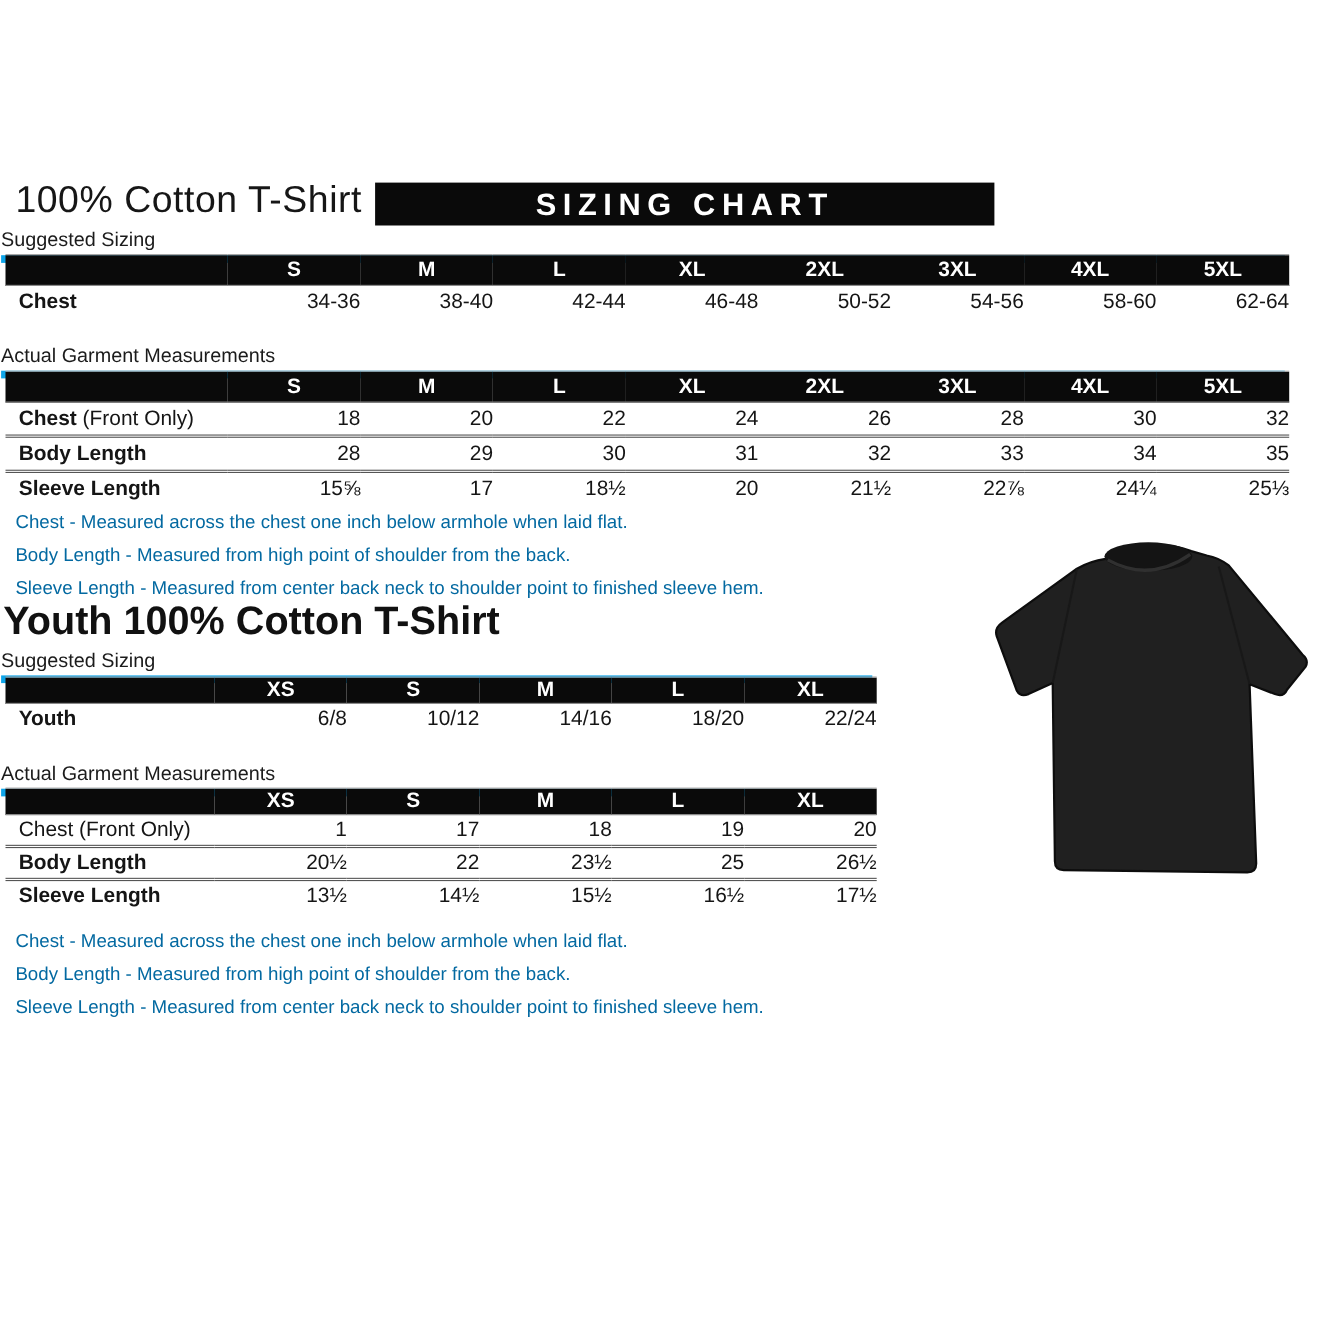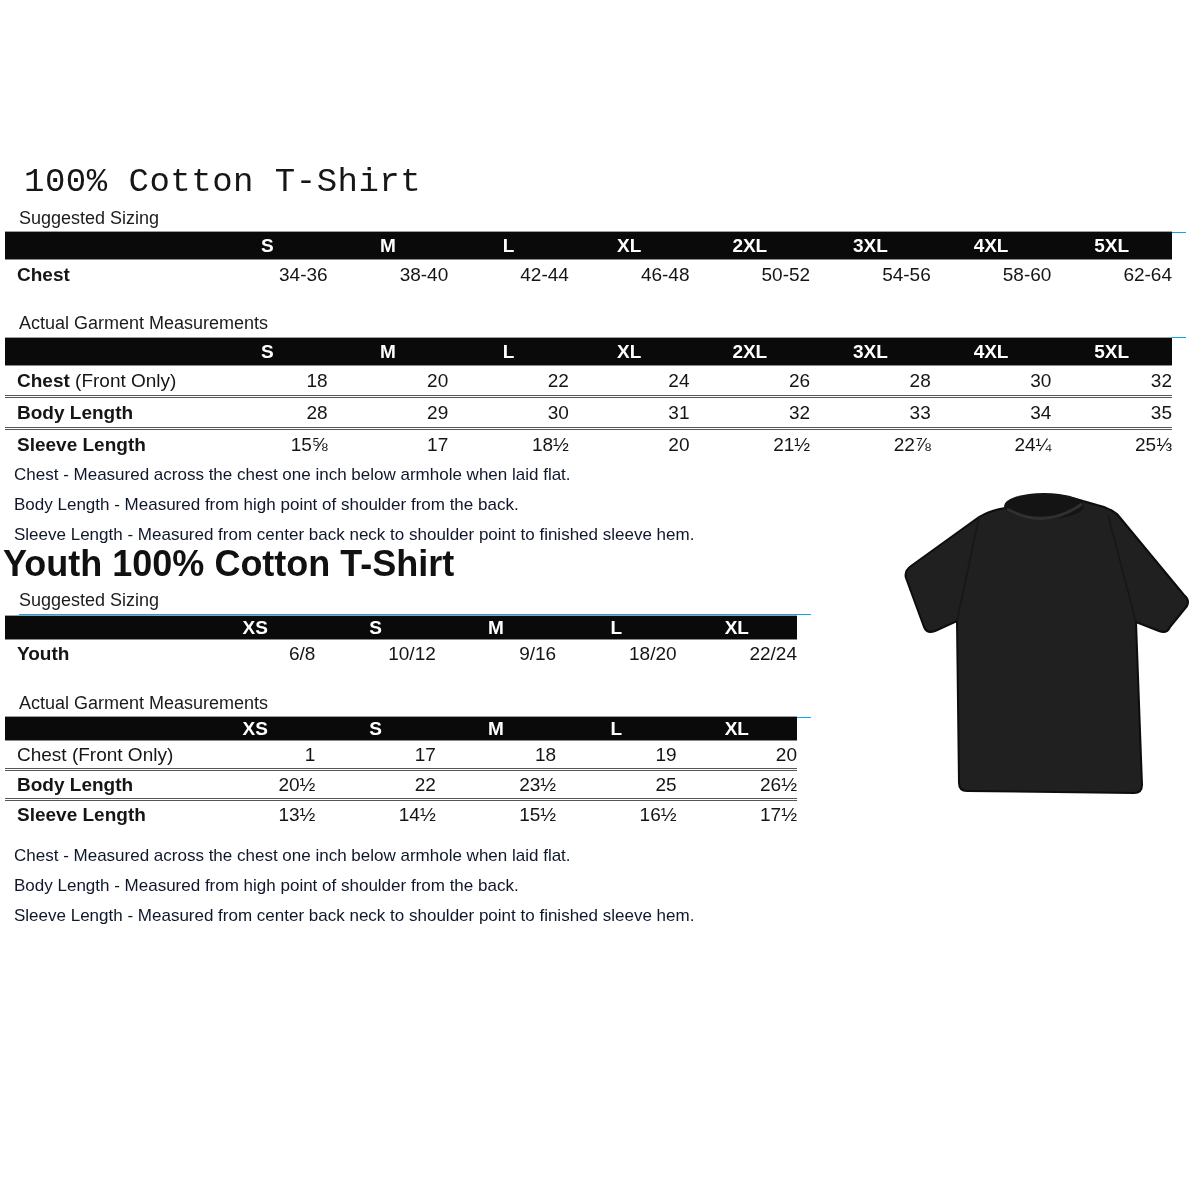--- a/index.html
+++ b/index.html
@@ -1,31 +1,31 @@
 <!DOCTYPE html>
 <html><head>
 <meta charset="utf-8">
 <style>
   html,body{margin:0;padding:0;background:#ffffff;}
   .canvas{
     position:relative;width:1200px;height:1200px;background:#ffffff;overflow:hidden;
     font-family:"Liberation Sans", sans-serif;color:#1a1a1a;
   }
   .page-title{
-    position:absolute;left:24px;top:163px;font-size:34px;font-weight:400;
-    letter-spacing:0.5px;color:#161616;white-space:nowrap;font-family:Liberation Mono, monospace;
+    position:absolute;left:14px;top:163px;font-size:34px;font-weight:400;
+    letter-spacing:0.5px;color:#161616;white-space:nowrap;
   }
   .banner{
     position:absolute;left:341px;top:166px;width:563px;height:39px;
     background:#0a0a0a;color:#ffffff;font-weight:700;font-size:28px;
     letter-spacing:6px;text-align:center;line-height:39px;
   }
   .section-label{
-    position:absolute;left:19px;font-size:18px;color:#1b1b1b;
-    border-bottom:1px solid #0ea5e9;padding-bottom:3px;
+    position:absolute;left:1px;font-size:18px;color:#1b1b1b;
+    border-bottom:7px solid #0ea5e9;padding-bottom:3px;
   }
   .section-label.w-adult{width:1167px;}
   .section-label.w-youth{width:792px;}
   .youth-title{
     position:absolute;left:3px;top:543px;font-size:36px;font-weight:700;
     color:#111;white-space:nowrap;
   }
   table.sizing-table{
     position:absolute;left:5px;border-collapse:collapse;table-layout:fixed;
   }
@@ -41,29 +41,30 @@
   table.adult th:first-child{width:202px;}
   table.youth th:first-child{width:190px;}
   table.sizing-table td{
     font-size:19px;color:#151515;text-align:right;padding:0;
   }
   table.adult tbody td{height:29px;}
   table.youth tbody td{height:27px;}
   table.sizing-table td.rowlabel{text-align:left;padding-left:12px;}
   table.sizing-table td.rowlabel .suffix{font-weight:400;margin-top:40px;}
   table.sizing-table tbody tr + tr td{border-top:3px double #555;}
-  .notes{position:absolute;left:14px;font-size:17px;color:#0f172a;line-height:30px;}
+  .notes{position:absolute;left:14px;font-size:17px;color:#0369a1;line-height:30px;}
   .tshirt-wrap{position:absolute;left:895px;top:486px;width:300px;height:318px;}
 </style>
 </head>
 <body>
 
 <div class="canvas">
 
   <div class="page-title">100% Cotton T-Shirt</div>
+  <div class="banner">SIZING CHART</div>
 
   <div class="section-label w-adult" style="top:208px">Suggested Sizing</div>
   <table class="sizing-table adult" style="top:231px">
       <thead>
         <tr>
           <th></th>
           <th>S</th>
           <th>M</th>
           <th>L</th>
           <th>XL</th>
@@ -158,21 +159,21 @@
           <th>M</th>
           <th>L</th>
           <th>XL</th>
         </tr>
       </thead>
       <tbody>
         <tr>
           <td class="rowlabel"><span style="font-weight: 700;">Youth</span></td>
           <td>6/8</td>
           <td>10/12</td>
-          <td>9/16</td>
+          <td>14/16</td>
           <td>18/20</td>
           <td>22/24</td>
         </tr>
       </tbody>
     </table>
 
   <div class="section-label w-youth" style="top:693px">Actual Garment Measurements</div>
   <table class="sizing-table youth" style="top:716px">
       <thead>
         <tr>

